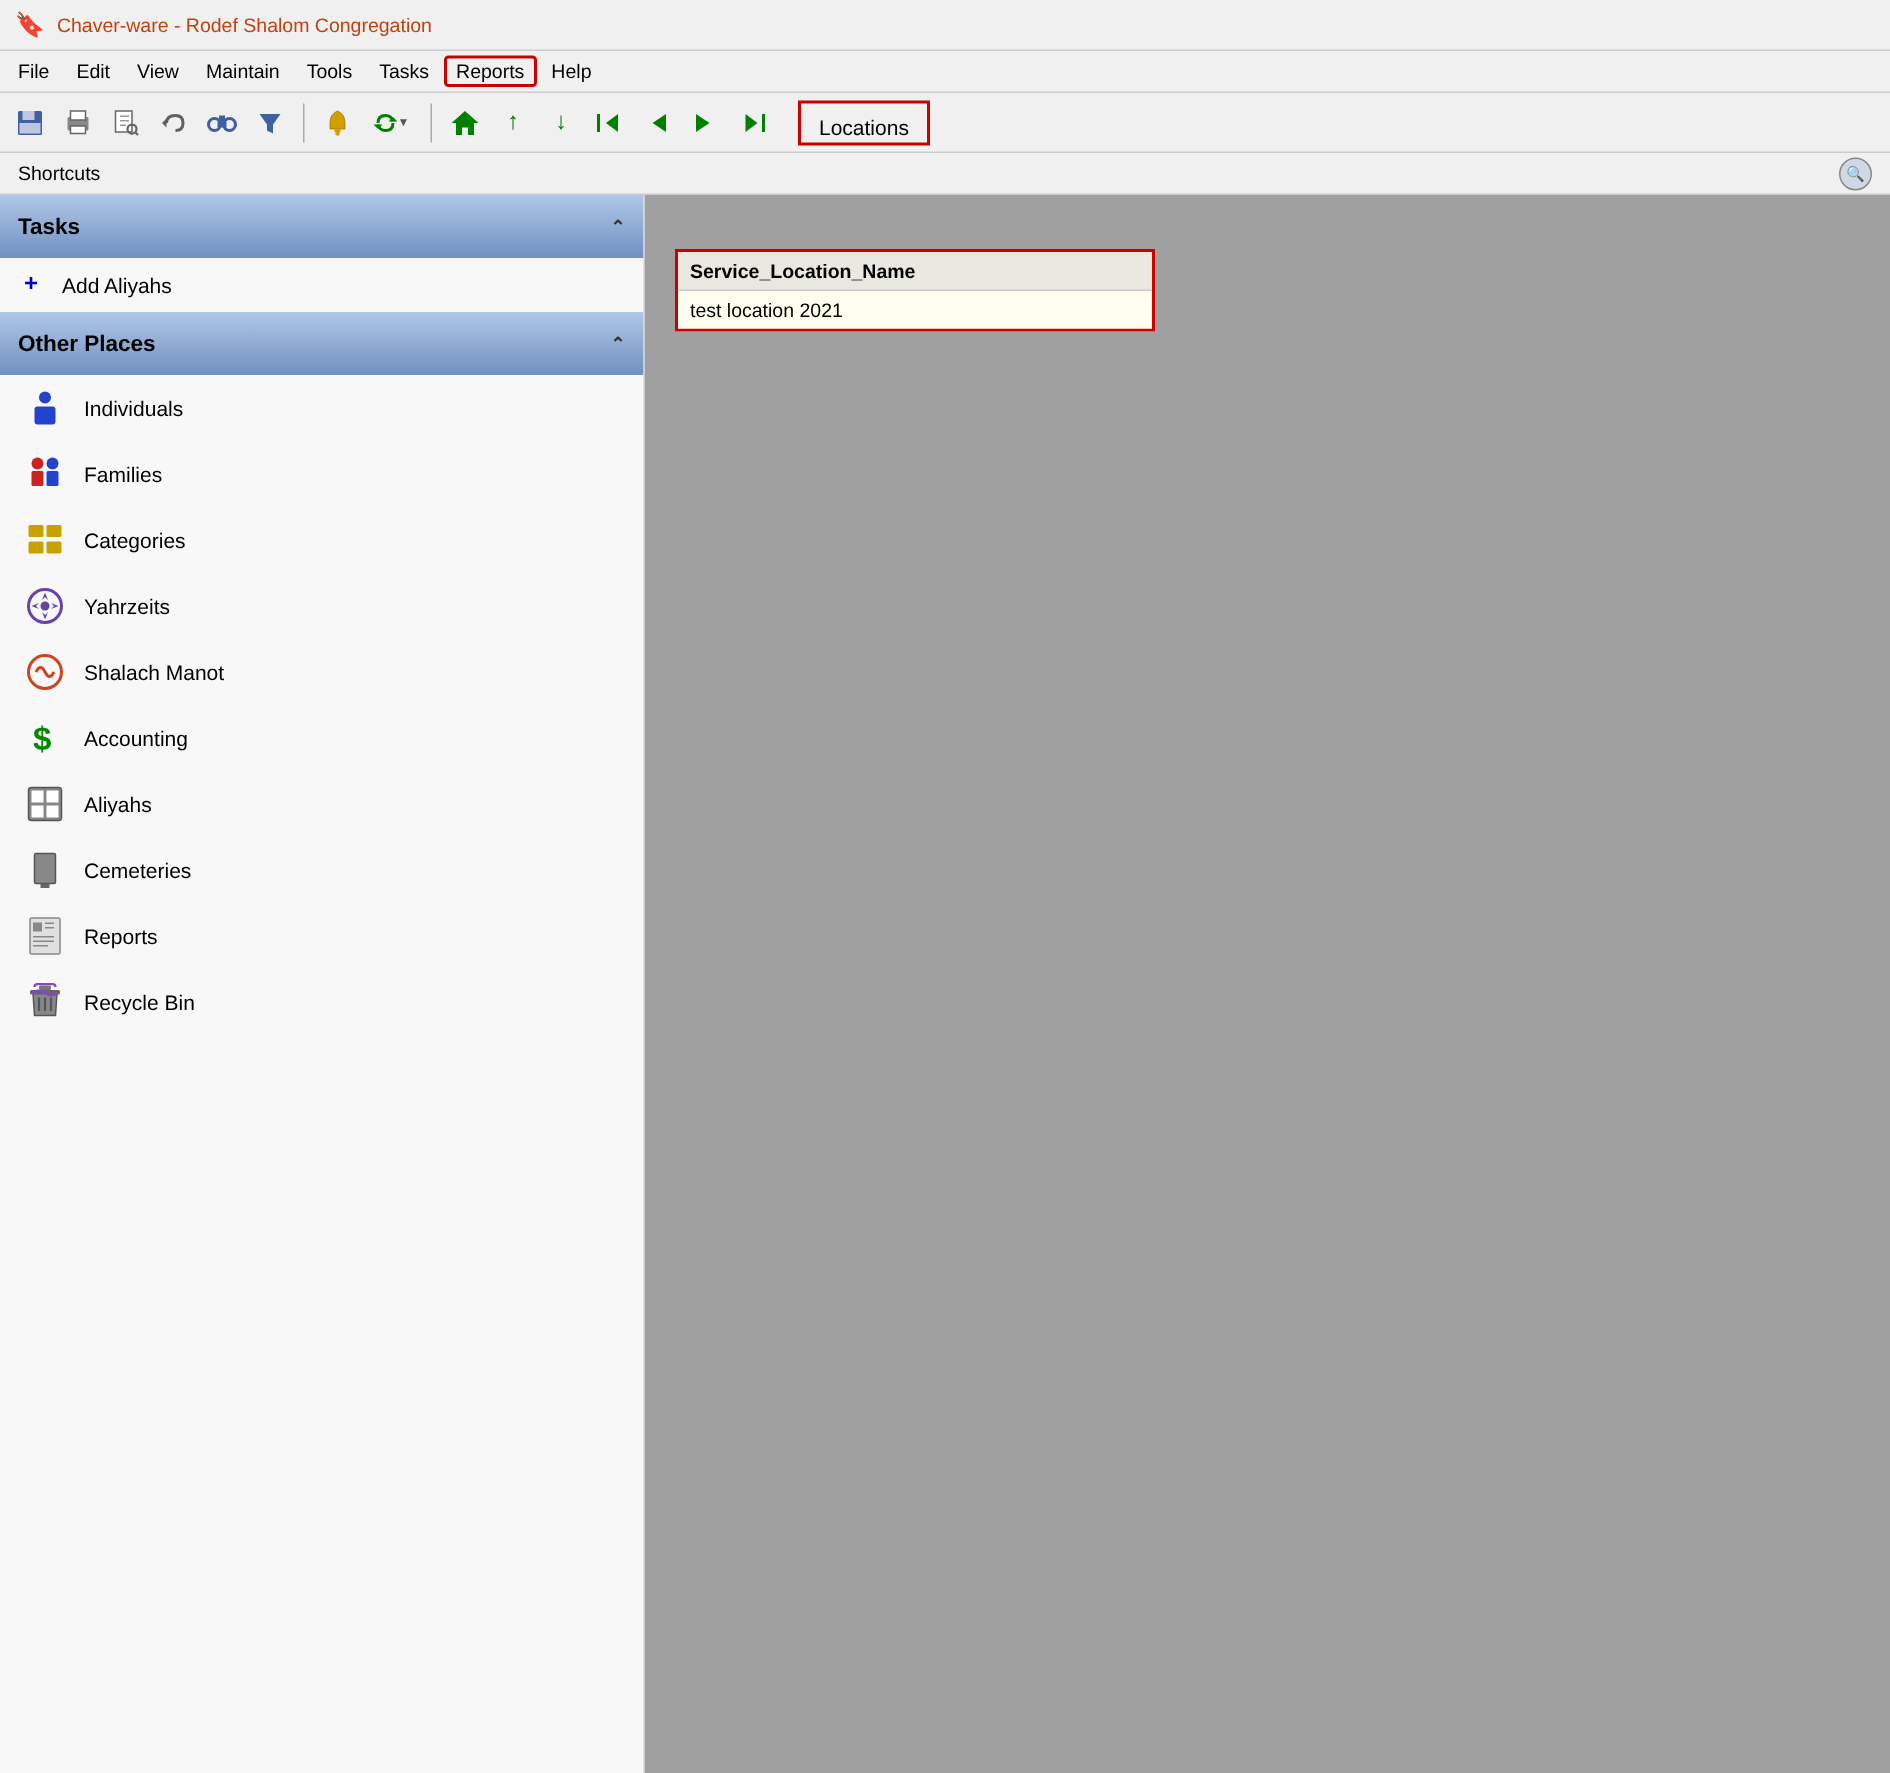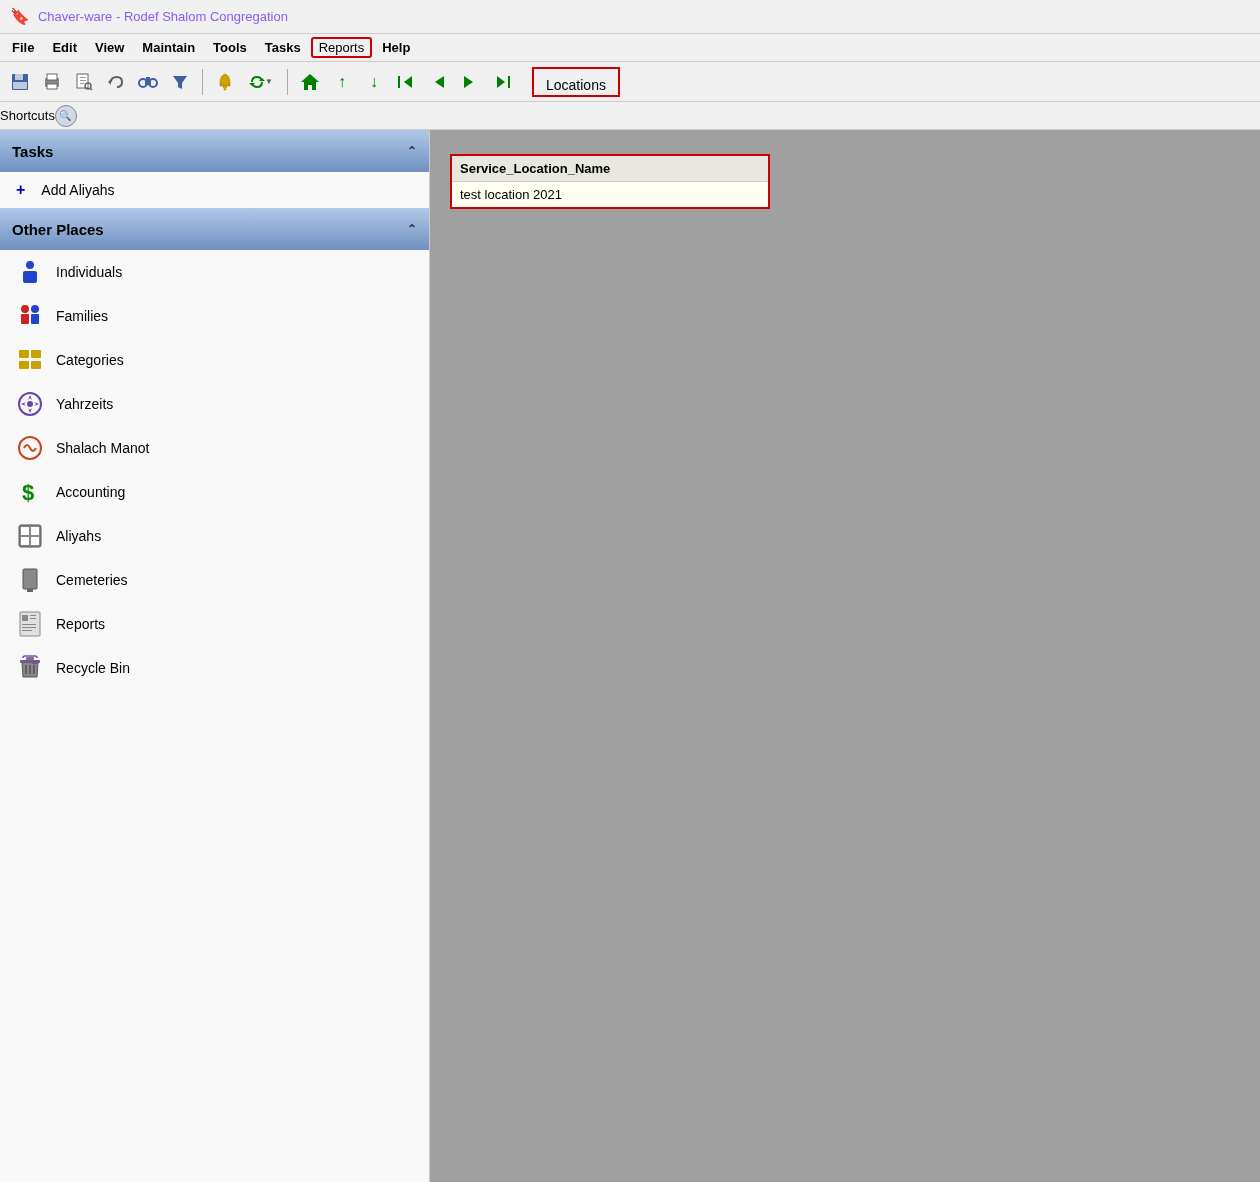--- a/index.html
+++ b/index.html
@@ -17,41 +17,40 @@
       background: #f0f0f0;
       padding: 6px 10px;
       display: flex;
       align-items: center;
       gap: 8px;
       border-bottom: 1px solid #ccc;
       height: 34px;
     }
     .title-bar-text {
       font-size: 13px;
-      color: #8b5cf6;
+      color: #c2410c;
       text-align: center;
     }
 
     
     .menu-bar {
       background: #f0f0f0;
       display: flex;
       align-items: center;
       padding: 2px 4px;
       border-bottom: 1px solid #ccc;
       height: 28px;
       gap: 2px;
     }
     .menu-item {
       padding: 3px 8px;
       cursor: pointer;
       font-size: 13px;
       color: #000;
       border-radius: 3px;
-      font-weight: bold;
     }
     .menu-item.highlighted {
       border: 2px solid #cc0000;
       padding: 1px 6px;
       font-weight: normal;
     }
 
     
     .toolbar {
       background: #f0f0f0;
@@ -92,24 +91,25 @@
       cursor: pointer;
       white-space: nowrap;
       height: 30px;
       display: flex;
       align-items: flex-end;
     }
 
     
     .shortcuts-bar {
       background: #f0f0f0;
-      padding: 3px 0;
+      padding: 3px 12px;
       border-bottom: 1px solid #ccc;
       display: flex;
       align-items: center;
+      justify-content: space-between;
       height: 28px;
     }
     .shortcuts-label { font-size: 13px; }
     .shortcuts-search {
       width: 22px;
       height: 22px;
       border-radius: 50%;
       background: #d0d8e8;
       border: 1px solid #888;
       display: flex;
@@ -185,21 +185,21 @@
       background: #a0a0a0;
       position: relative;
       padding: 20px;
     }
 
     
     .data-popup {
       border: 2px solid #cc0000;
       background: #fff;
       position: absolute;
-      top: 24px;
+      top: 36px;
       left: 20px;
       min-width: 320px;
     }
     .data-popup-header {
       background: #e8e8e0;
       padding: 5px 8px;
       font-size: 13px;
       font-weight: bold;
       border-bottom: 1px solid #ccc;
     }

